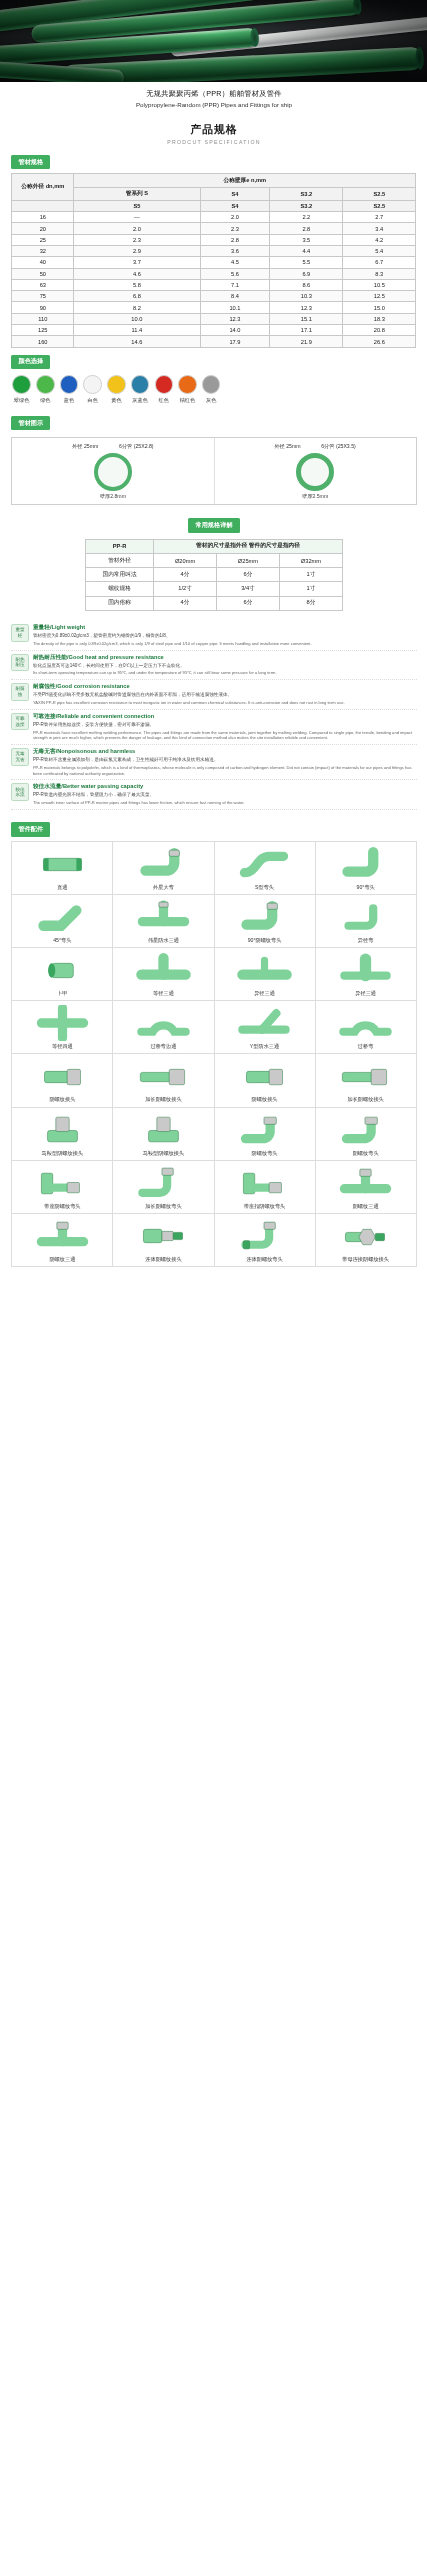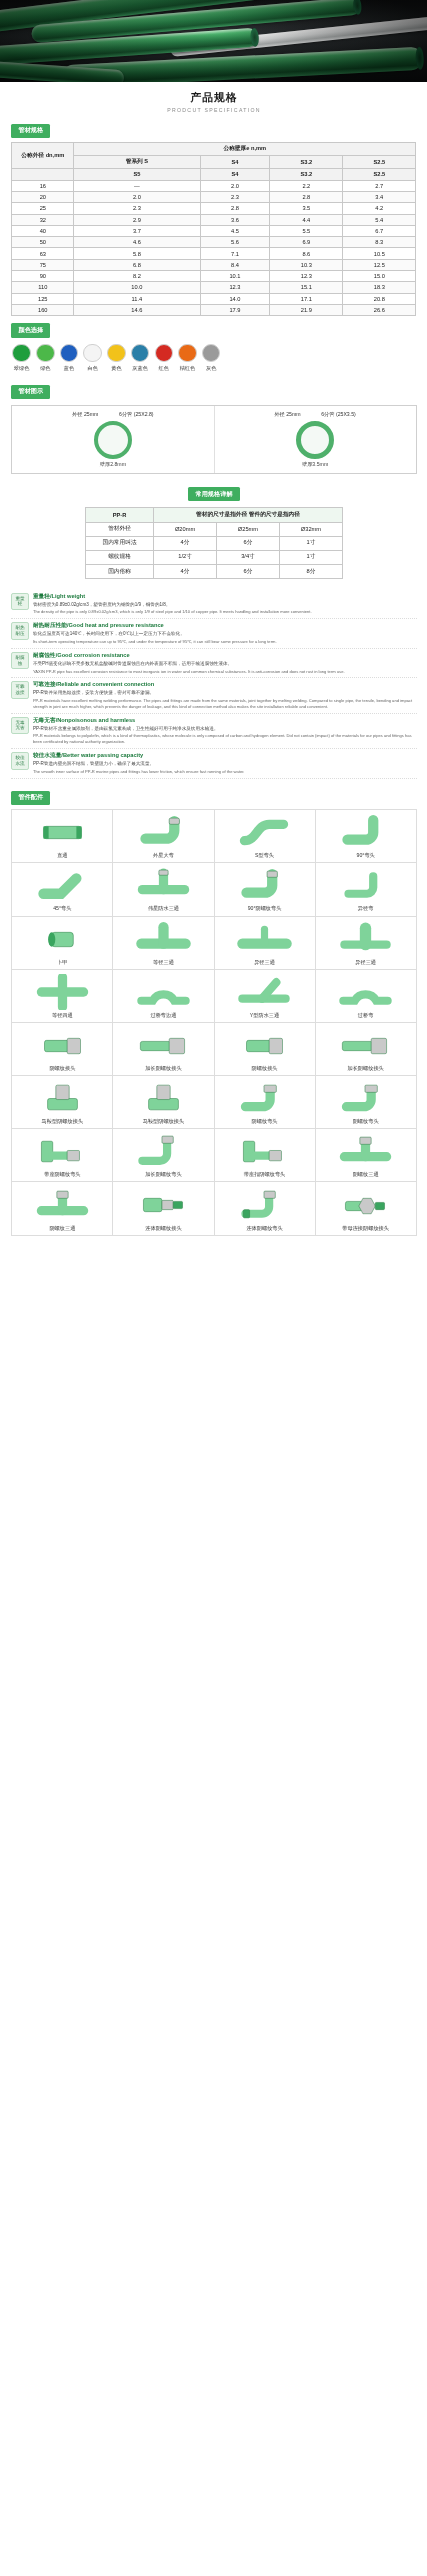--- a/index.html
+++ b/index.html
@@ -197,20 +197,24 @@
     <div class="pipe" style="left:-10.3px; top:37px; width:268px; height:18.5px; transform:rotate(-4deg);">
         <span class="cap"></span>
       </div>
     <div class="pipe" style="left:62px; top:56px; width:361px; height:23px; transform:rotate(-3deg);">
         <span class="cap"></span>
       </div>
     <div class="pipe" style="left:-31px; top:65px; width:155px; height:15.5px; transform:rotate(4deg);"></div>
     <div class="hero-vignette"></div>
   </div>
 
+  <div class="title-block">
+    <div class="title-cn">无规共聚聚丙烯（PPR）船舶管材及管件</div>
+    <div class="title-en">Polypropylene-Random (PPR) Pipes and Fittings for ship</div>
+  </div>
 
   <div class="spec-banner">
     <div class="cn">产品规格</div>
     <div class="en">PRODCUT SPECIFICATION</div>
   </div>
 
   <div>
     <div class="green-tab">管材规格</div>
     <div class="tbl-wrap">
       <table class="spec">

